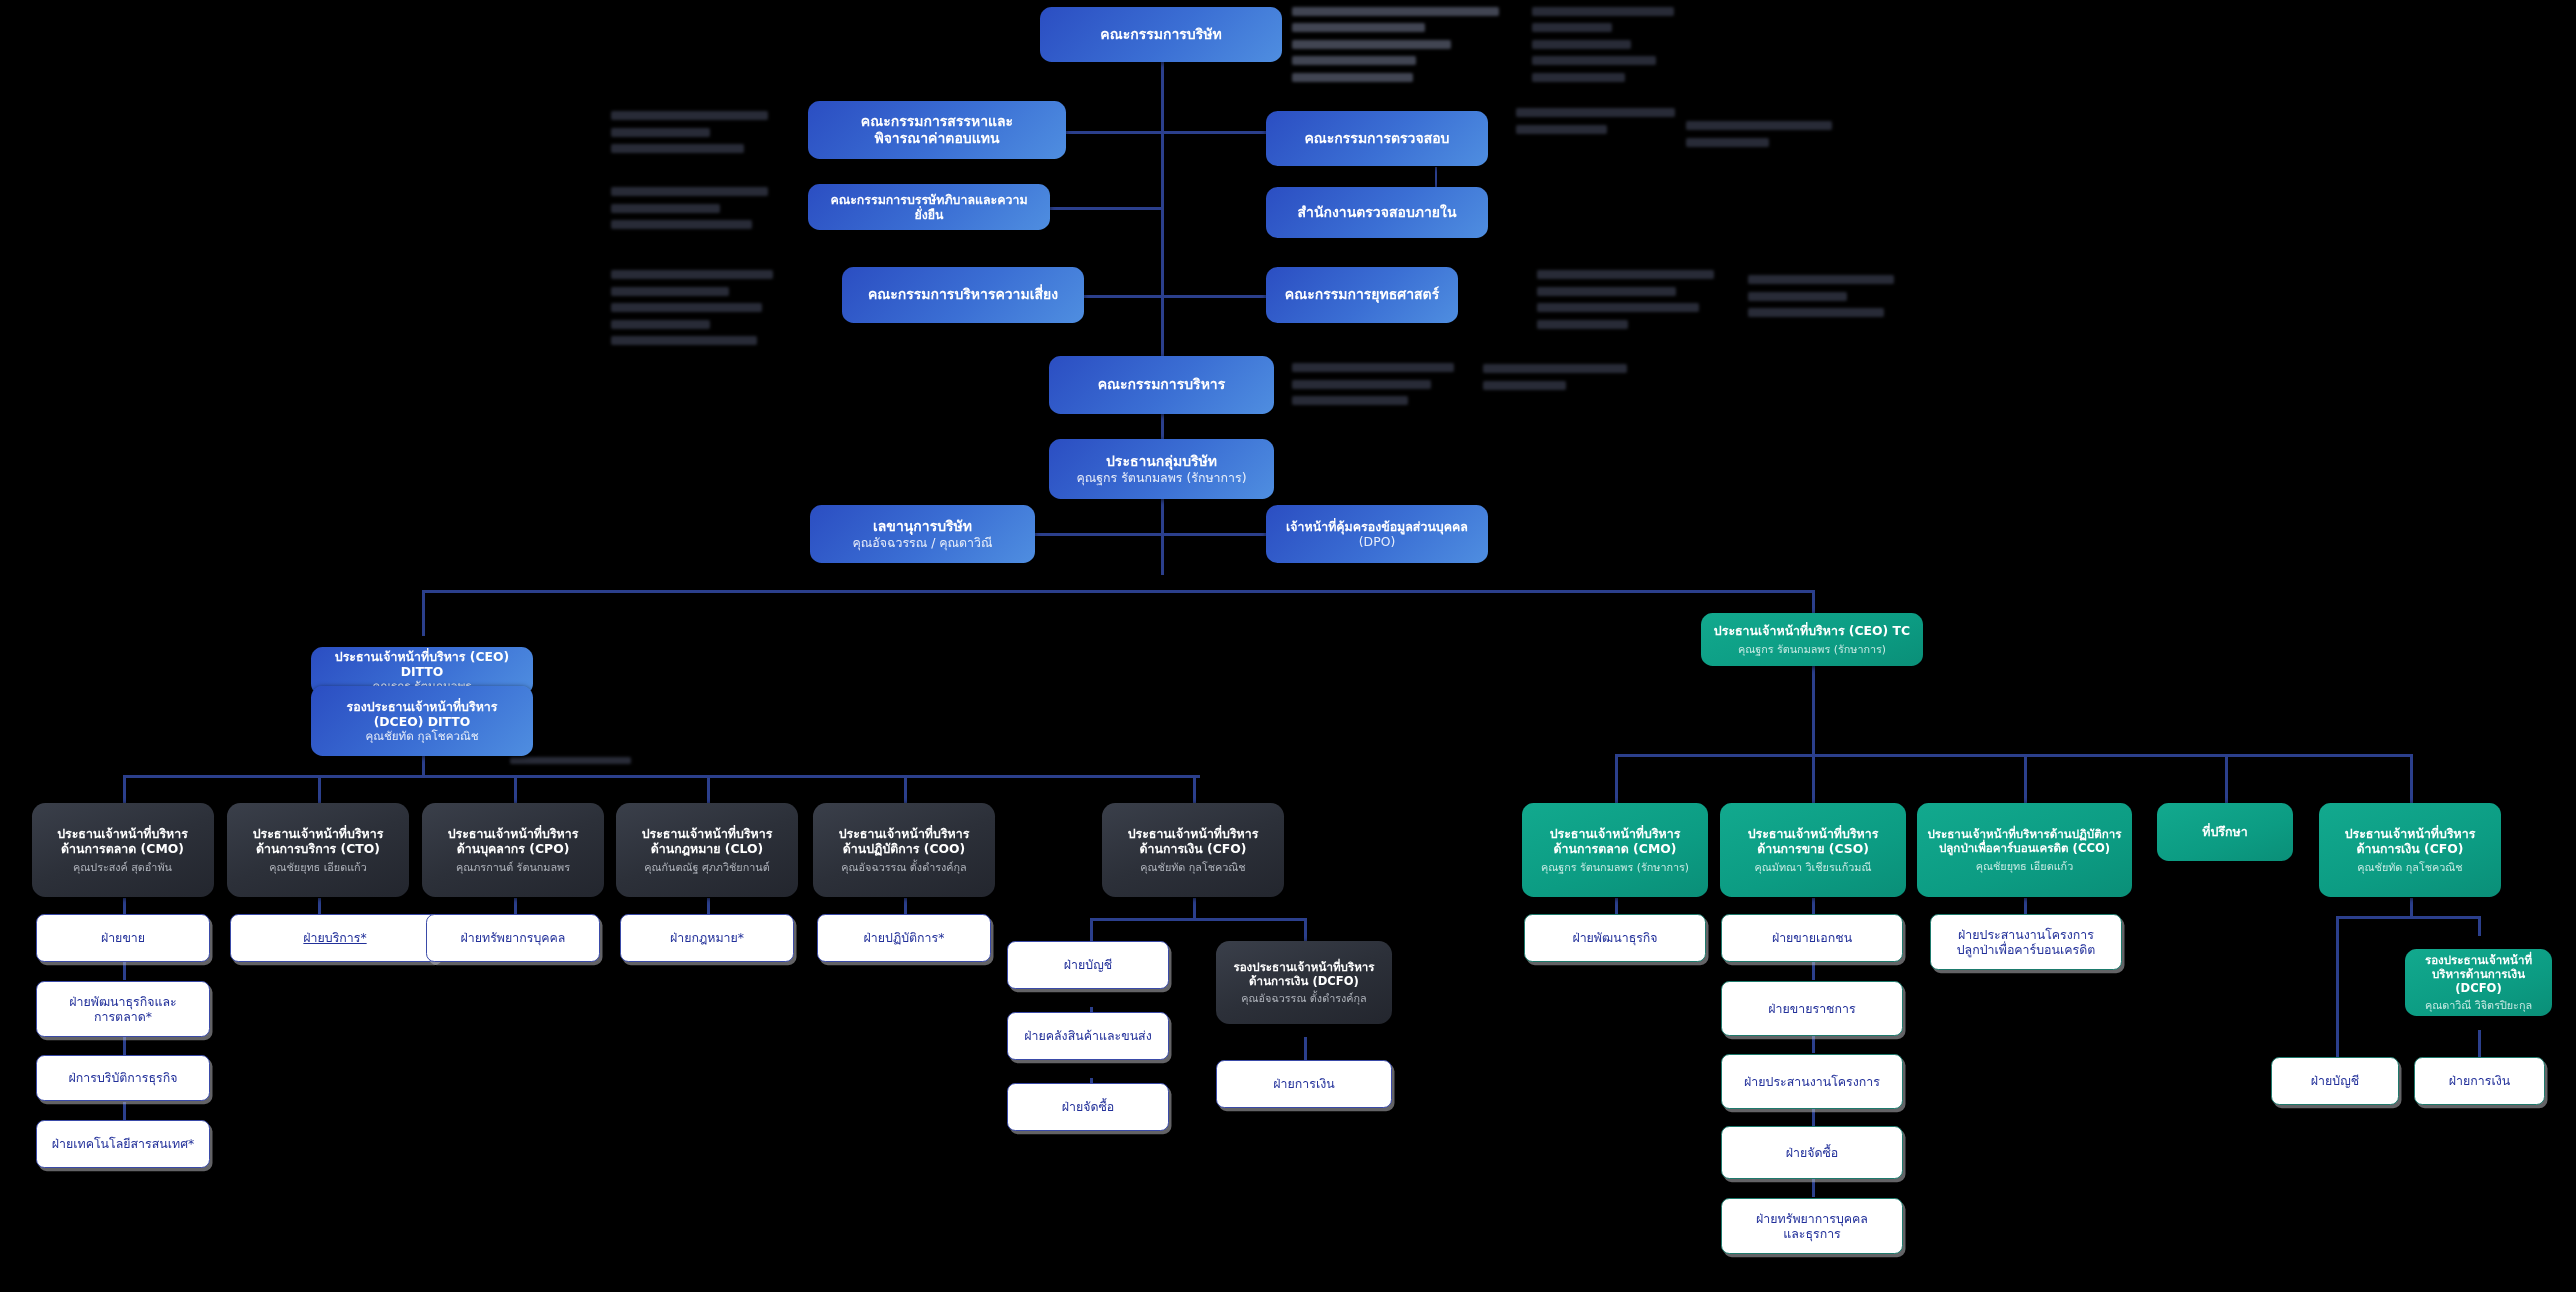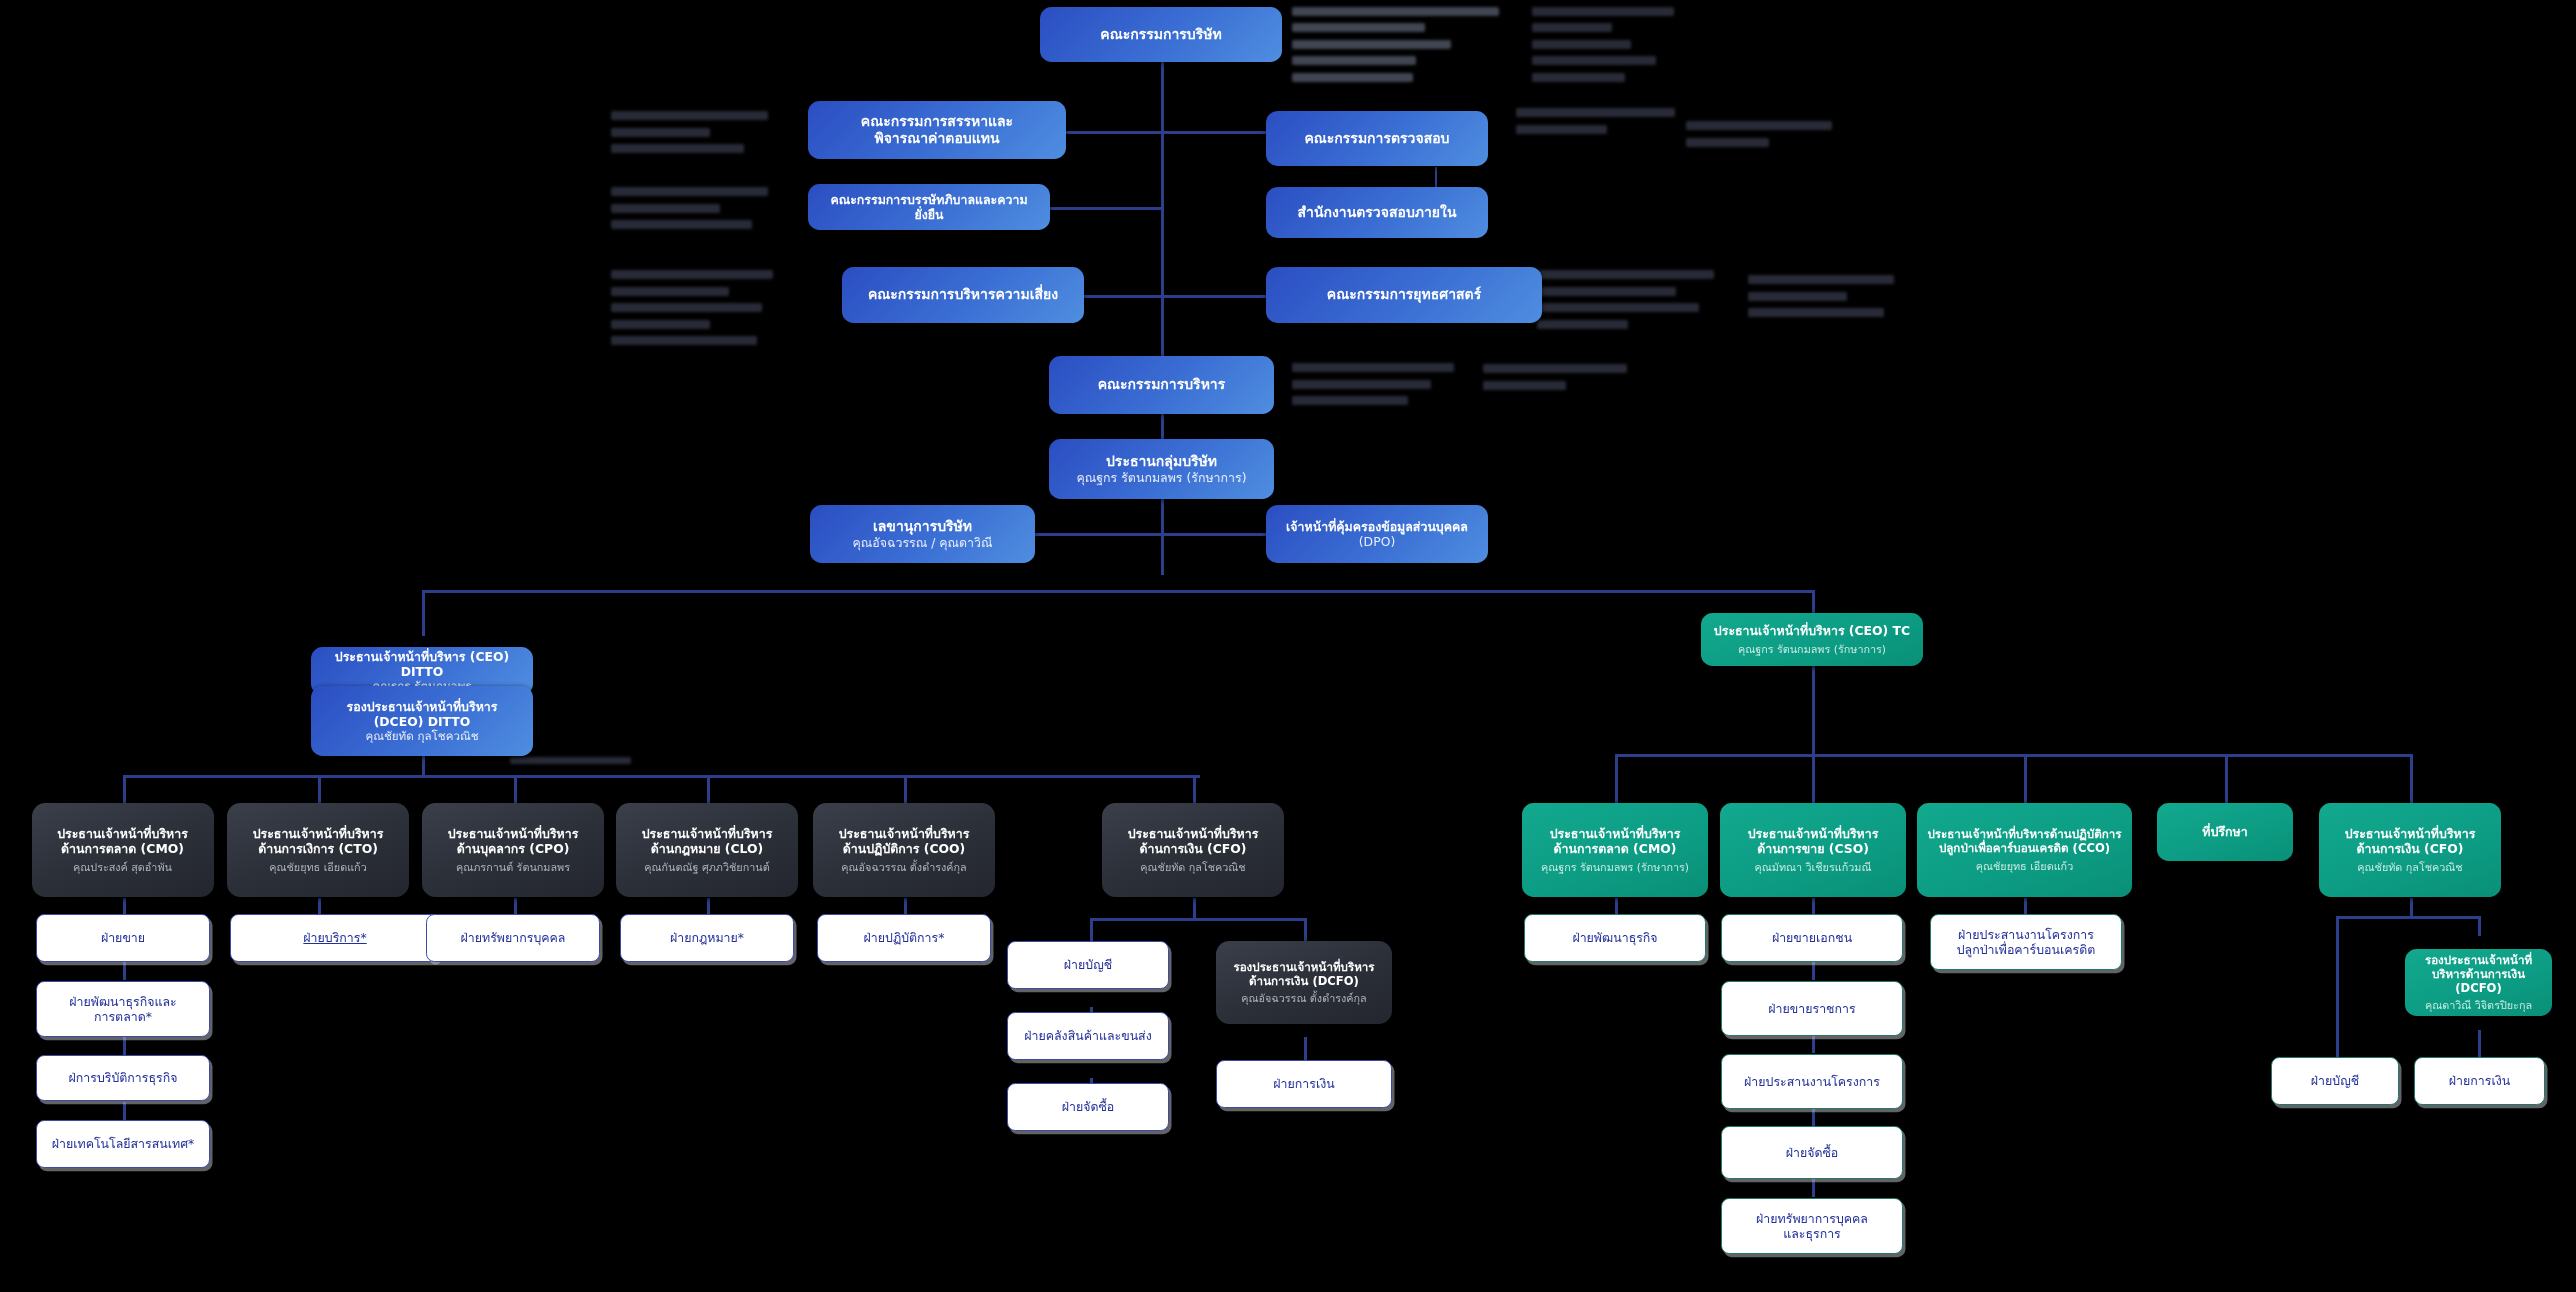--- a/index.html
+++ b/index.html
@@ -178,21 +178,21 @@
   </div>
 
   <div class="node blue" style="left:1266px; top:111px; width:222px; height:55px;">
     <span class="t1">คณะกรรมการตรวจสอบ</span>
   </div>
 
   <div class="node blue" style="left:1266px; top:187px; width:222px; height:51px;">
     <span class="t1">สำนักงานตรวจสอบภายใน</span>
   </div>
 
-  <div class="node blue" style="left:1266px; top:267px; width:276px; height:56px;">
+  <div class="node blue" style="left:1266px; top:267px; width:192px; height:56px;">
     <span class="t1">คณะกรรมการยุทธศาสตร์</span>
   </div>
 
   <div class="node blue" style="left:1049px; top:356px; width:225px; height:58px;">
     <span class="t1">คณะกรรมการบริหาร</span>
   </div>
 
   <div class="node blue" style="left:1049px; top:439px; width:225px; height:60px;">
     <span class="t1">ประธานกลุ่มบริษัท</span>
     <span class="t2">คุณฐกร รัตนกมลพร (รักษาการ)</span>
@@ -224,21 +224,21 @@
     <span class="t2">คุณฐกร รัตนกมลพร (รักษาการ)</span>
   </div>
 
   <div class="node gray" style="left:31.5px; top:803px; width:182px; height:94px;">
     <span class="t1">ประธานเจ้าหน้าที่บริหาร</span>
     <span class="t1">ด้านการตลาด (CMO)</span>
     <span class="t2">คุณประสงค์ สุดอำพัน</span>
   </div>
   <div class="node gray" style="left:227px; top:803px; width:182px; height:94px;">
     <span class="t1">ประธานเจ้าหน้าที่บริหาร</span>
-    <span class="t1">ด้านการเงิการ (CTO)</span>
+    <span class="t1">ด้านการบริการ (CTO)</span>
     <span class="t2">คุณชัยยุทธ เอียดแก้ว</span>
   </div>
   <div class="node gray" style="left:422px; top:803px; width:182px; height:94px;">
     <span class="t1">ประธานเจ้าหน้าที่บริหาร</span>
     <span class="t1">ด้านบุคลากร (CPO)</span>
     <span class="t2">คุณภรกานต์ รัตนกมลพร</span>
   </div>
   <div class="node gray" style="left:616px; top:803px; width:182px; height:94px;">
     <span class="t1">ประธานเจ้าหน้าที่บริหาร</span>
     <span class="t1">ด้านกฎหมาย (CLO)</span>

